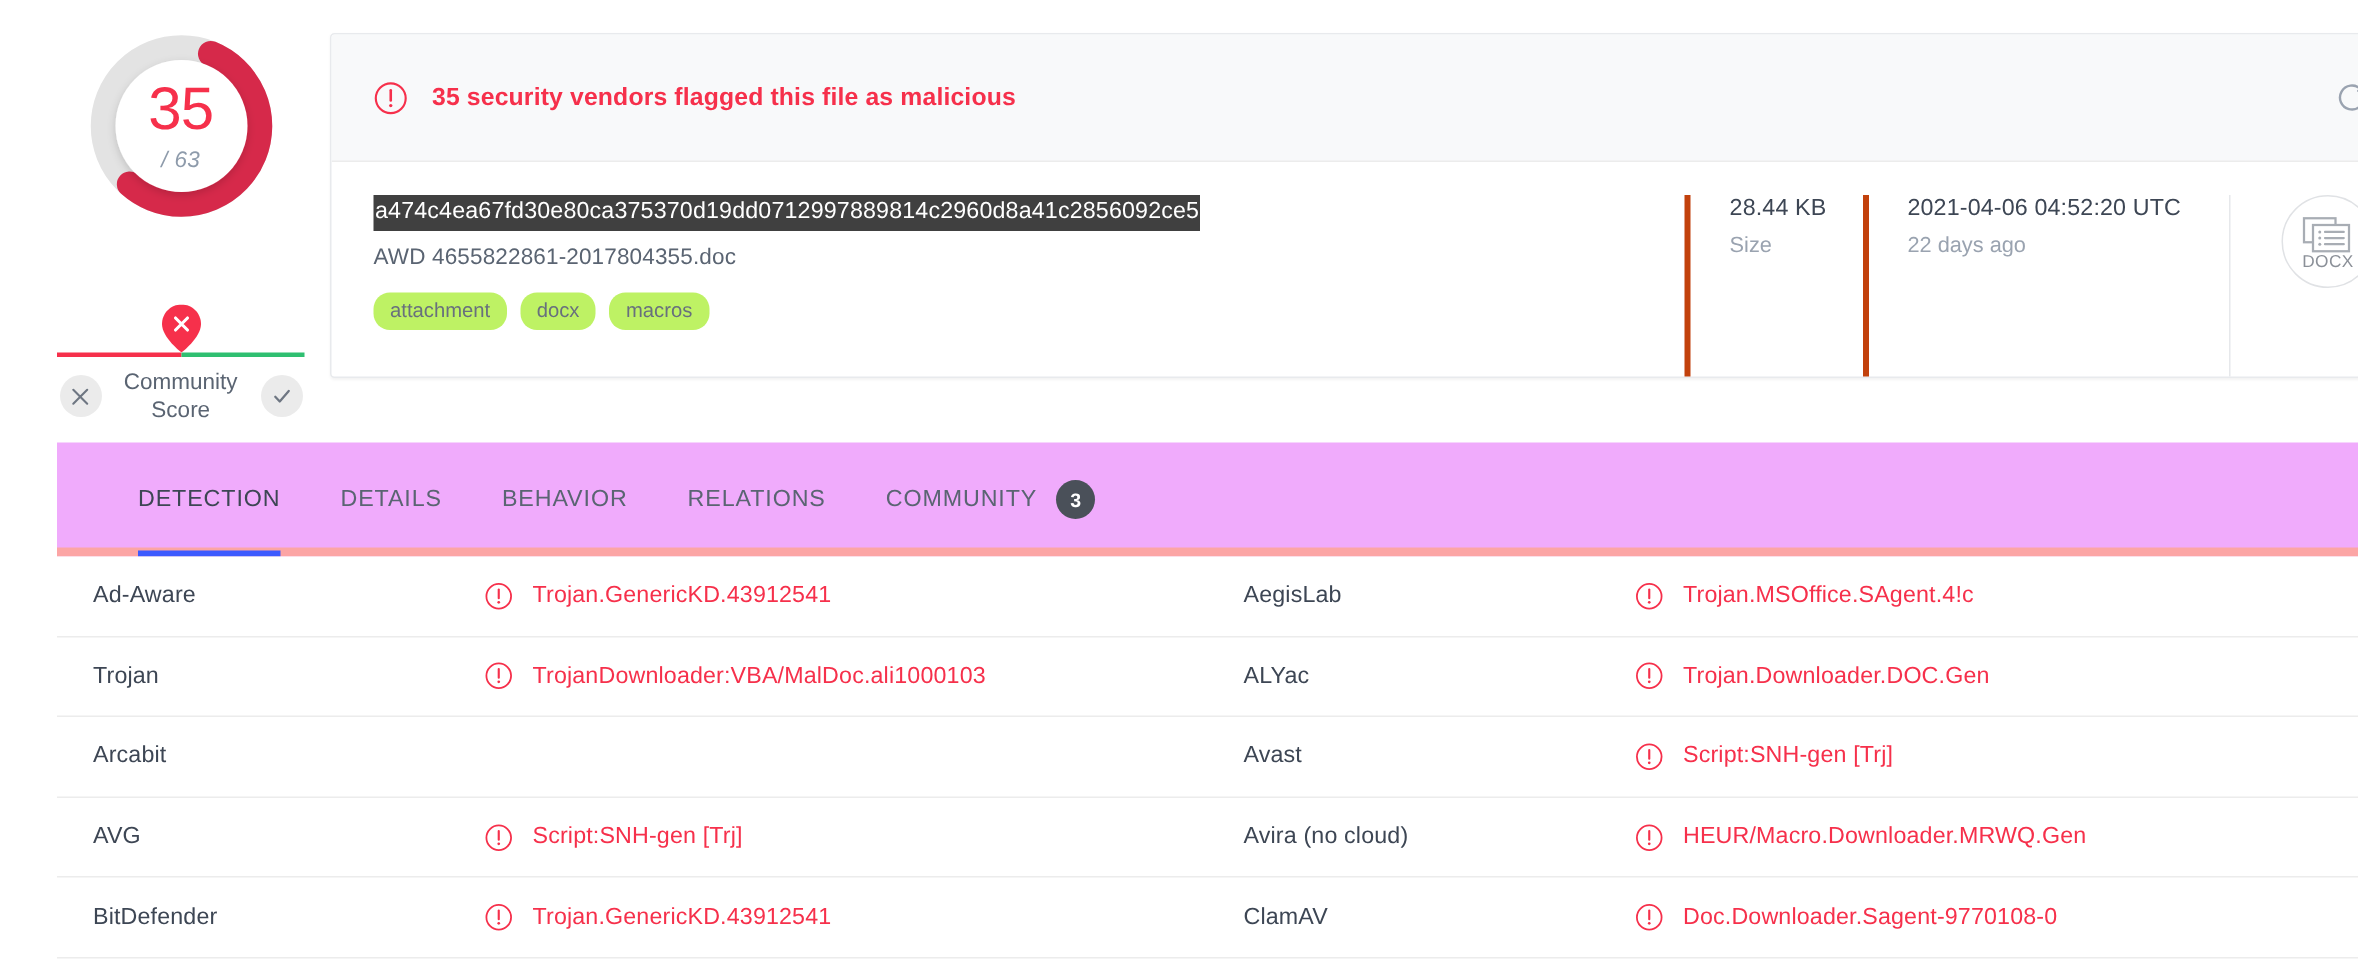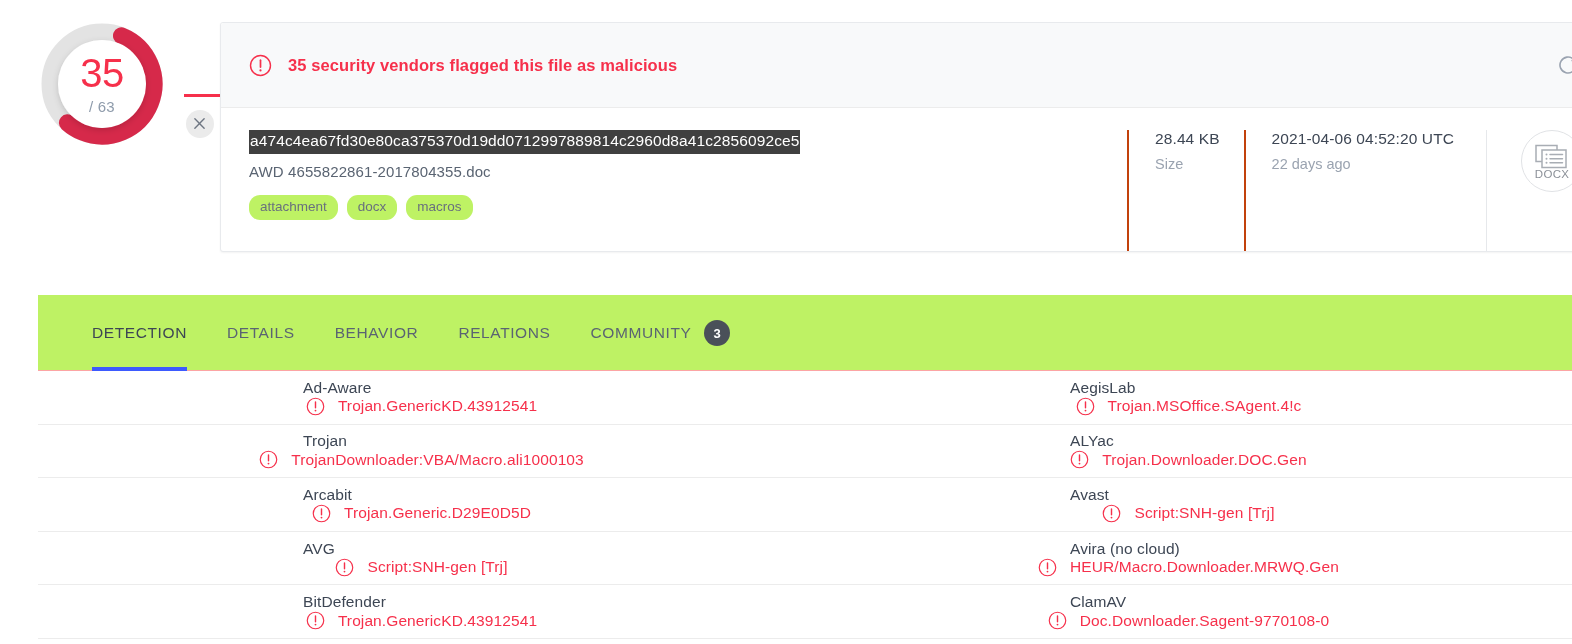--- a/index.html
+++ b/index.html
@@ -8,35 +8,35 @@
     background: #ffffff;
     font-family: "Liberation Sans", sans-serif;
     overflow: hidden;
   }
   .page { position: relative; width: 1572px; height: 644px; }
 
   
   .score-col {
     position: absolute; left: 38px; top: 20px;
     width: 165px;
-    display: flex; flex-direction: row; align-items: center; gap: 18px;
+    display: flex; flex-direction: column; align-items: center; gap: 18px;
   }
   .gauge-wrap { position: relative; width: 128px; height: 128px; }
   .gauge-svg { display: block; width: 128px; height: 128px; }
   .gauge-center {
     position: absolute; left: 0; top: 0; width: 128px; height: 128px;
     display: flex; flex-direction: column;
     align-items: center; justify-content: center;
   }
   .gauge-number {
     font-size: 40px; font-weight: 400; line-height: 1;
     color: #f6304b; letter-spacing: -0.5px;
   }
   .gauge-total {
-    font-size: 15px; color: #8e9bab; margin-top: 5px; letter-spacing: 0.2px;
+    font-size: 15px; color: #8e9bab; margin-top: 5px; letter-spacing: 0.2px; font-style: italic;
   }
 
   
   .community-block {
     margin-top: 38px; width: 165px;
     display: flex; flex-direction: column; align-items: center;
   }
   .meter-row { position: relative; width: 165px; height: 34px; }
   .meter-bar {
     position: absolute; left: 0; bottom: 0; width: 165px; height: 3px;
@@ -103,21 +103,21 @@
   }
   .tags { display: flex; gap: 9px; margin-top: 15px; }
   .tag {
     background: #bef264; color: #68707d;
     font-size: 13.5px; padding: 4px 11px 5px 11px;
     border-radius: 11px; line-height: 1.2;
   }
 
   .meta-group { display: flex; flex: 0 0 auto; padding-right: 8px; }
   .meta-cell {
-    border-left: 2px solid #c2410c;
+    border-left: 4px solid #c2410c;
     padding: 0 24px 0 26px; min-width: 110px;
   }
   .meta-main { font-size: 15.5px; color: #3d4654; letter-spacing: 0.1px; }
   .meta-sub { font-size: 14.5px; color: #9aa3b0; margin-top: 8px; }
 
   .filetype-cell {
     border-left: 1px solid #e6e8eb;
     display: flex; align-items: flex-start;
     padding: 0 26px 0 34px;
   }
@@ -125,22 +125,22 @@
     width: 62px; height: 62px; border-radius: 50%;
     border: 1px solid #e0e2e5;
     display: flex; align-items: center; justify-content: center;
     flex-direction: column;
   }
 
   
   .tabs-wrap {
     position: absolute; left: 38px; top: 295px;
     width: 1534px; height: 76px;
-    background: #bef264;
-    border-bottom: 1px solid #fca5a5;
+    background: #f0abfc;
+    border-bottom: 6px solid #fca5a5;
     display: flex; align-items: flex-start;
   }
   .tab {
     position: relative; height: 76px;
     display: flex; align-items: center;
     padding: 0 20px;
     font-size: 15.5px; color: #5a6472; letter-spacing: 0.6px;
   }
   .tab:first-child { margin-left: 34px; }
   .tab.active { color: #3d4654; }
@@ -163,21 +163,21 @@
     position: absolute; left: 38px; top: 371px;
     width: 1534px;
     background: #ffffff;
   }
   .result-row {
     display: flex;
     height: 53.6px;
     border-bottom: 1px solid #ececec;
     align-items: center;
   }
-  .result-cell { display: flex; align-items: center; width: 50%; min-width: 0; flex-direction: column; }
+  .result-cell { display: flex; align-items: center; width: 50%; min-width: 0; }
   .vendor {
     width: 285px; flex: 0 0 auto;
     font-size: 15.5px; color: #3d4654;
     padding-left: 24px; letter-spacing: 0.1px;
   }
   .verdict { display: flex; align-items: center; min-width: 0; }
   .verdict-icon { flex: 0 0 auto; display: flex; margin-right: 13px; }
   .verdict-text {
     font-size: 15.5px; color: #f6304b;
     letter-spacing: 0.1px; white-space: nowrap;
@@ -348,51 +348,41 @@
       <div class="result-cell">
         <div class="vendor">Trojan</div>
         <div class="verdict">
           <span class="verdict-icon">
             <svg width="19" height="19" viewBox="0 0 24 24">
               <circle cx="12" cy="12" r="10.4" fill="none" stroke="#f6304b" stroke-width="1.5"></circle>
               <path d="M12 6.4v7.2" stroke="#f6304b" stroke-width="1.8" stroke-linecap="round"></path>
               <circle cx="12" cy="17.1" r="1.15" fill="#f6304b"></circle>
             </svg>
           </span>
-          <span class="verdict-text">TrojanDownloader:VBA/Macro.ali1000103</span>
+          <span class="verdict-text">TrojanDownloader:VBA/MalDoc.ali1000103</span>
         </div>
       </div>
       <div class="result-cell">
         <div class="vendor">ALYac</div>
         <div class="verdict">
           <span class="verdict-icon">
             <svg width="19" height="19" viewBox="0 0 24 24">
               <circle cx="12" cy="12" r="10.4" fill="none" stroke="#f6304b" stroke-width="1.5"></circle>
               <path d="M12 6.4v7.2" stroke="#f6304b" stroke-width="1.8" stroke-linecap="round"></path>
               <circle cx="12" cy="17.1" r="1.15" fill="#f6304b"></circle>
             </svg>
           </span>
           <span class="verdict-text">Trojan.Downloader.DOC.Gen</span>
         </div>
       </div>
     </div>
 
     <div class="result-row">
       <div class="result-cell">
         <div class="vendor">Arcabit</div>
-        <div class="verdict">
-          <span class="verdict-icon">
-            <svg width="19" height="19" viewBox="0 0 24 24">
-              <circle cx="12" cy="12" r="10.4" fill="none" stroke="#f6304b" stroke-width="1.5"></circle>
-              <path d="M12 6.4v7.2" stroke="#f6304b" stroke-width="1.8" stroke-linecap="round"></path>
-              <circle cx="12" cy="17.1" r="1.15" fill="#f6304b"></circle>
-            </svg>
-          </span>
-          <span class="verdict-text">Trojan.Generic.D29E0D5D</span>
-        </div>
       </div>
       <div class="result-cell">
         <div class="vendor">Avast</div>
         <div class="verdict">
           <span class="verdict-icon">
             <svg width="19" height="19" viewBox="0 0 24 24">
               <circle cx="12" cy="12" r="10.4" fill="none" stroke="#f6304b" stroke-width="1.5"></circle>
               <path d="M12 6.4v7.2" stroke="#f6304b" stroke-width="1.8" stroke-linecap="round"></path>
               <circle cx="12" cy="17.1" r="1.15" fill="#f6304b"></circle>
             </svg>

